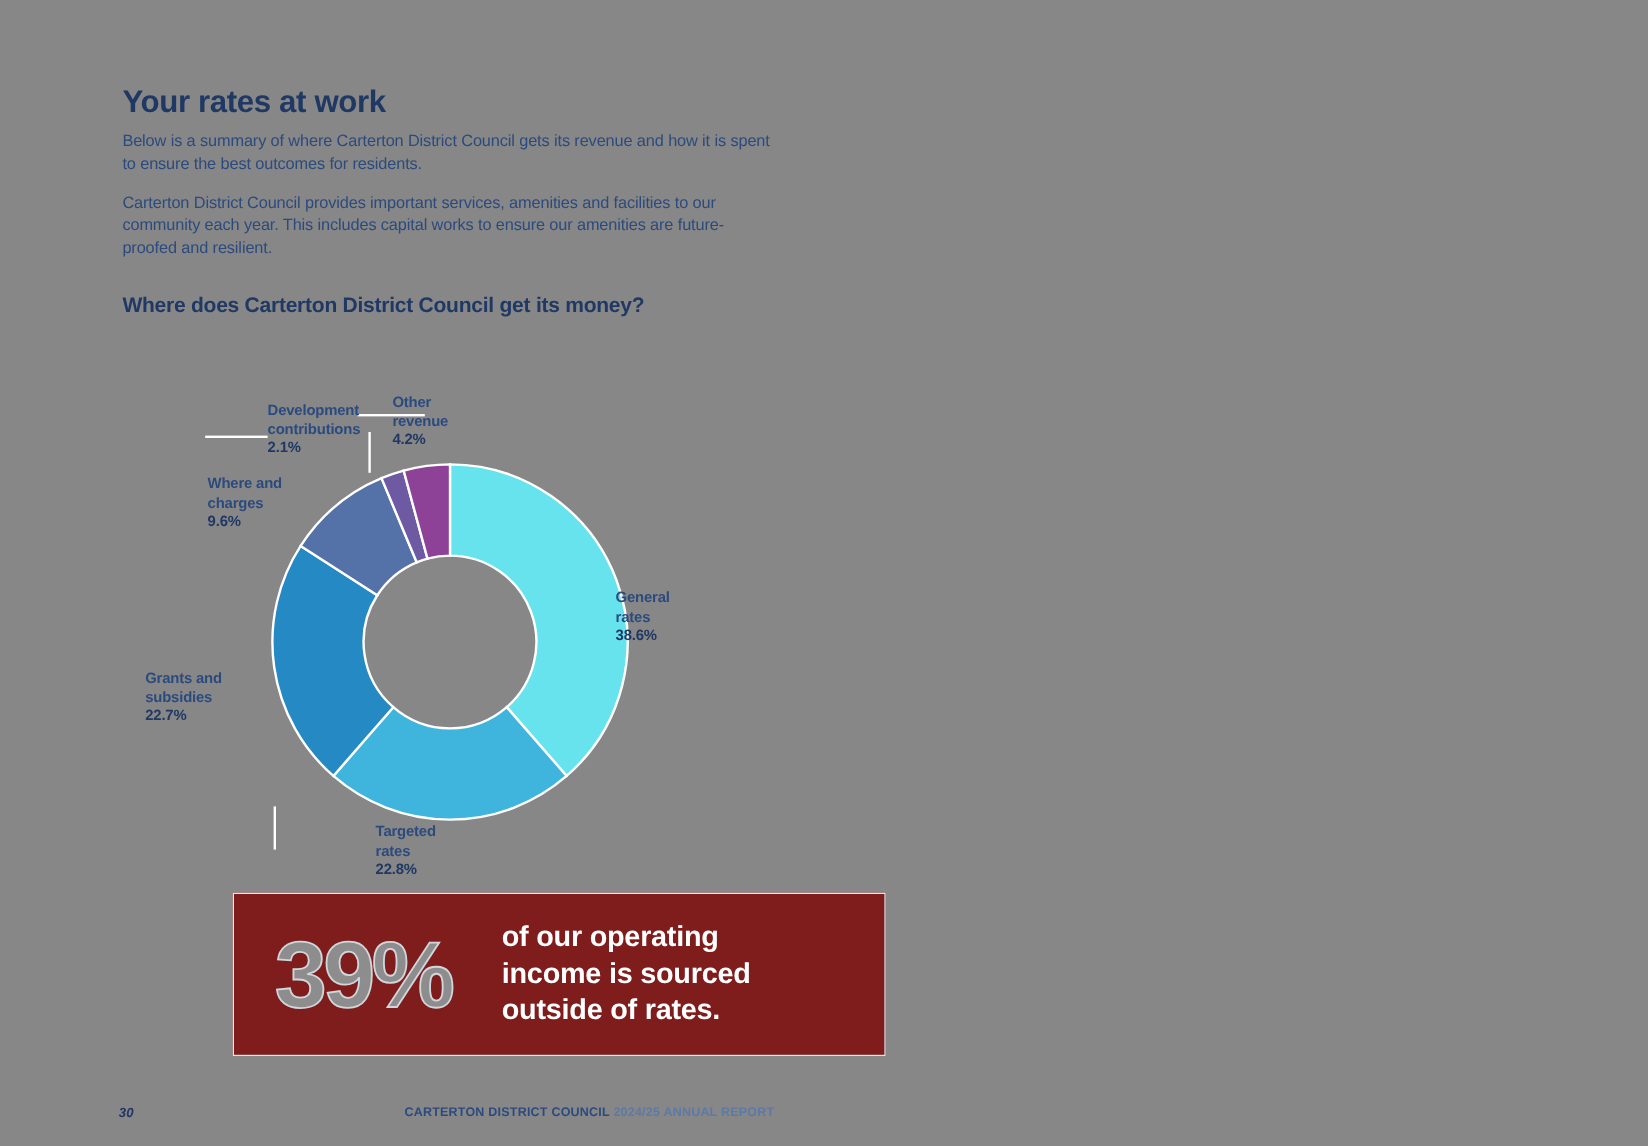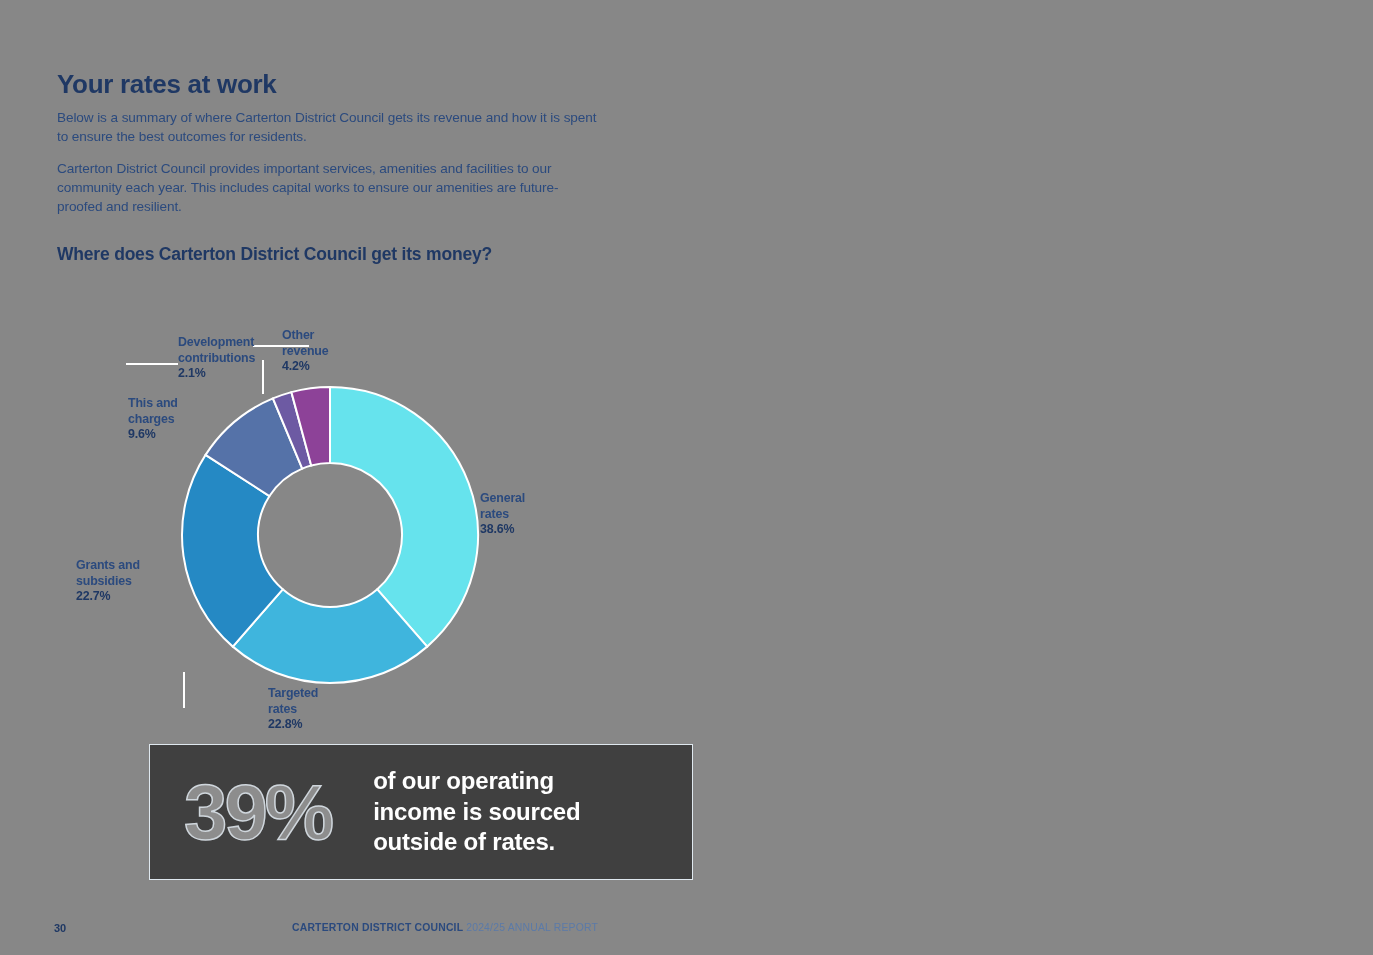--- a/index.html
+++ b/index.html
@@ -3,21 +3,21 @@
 <meta charset="utf-8">
 <style>
   html,body{margin:0;padding:0;}
   body{
     width:1373px;height:955px;
     background:#878787;
     font-family:"Liberation Sans", sans-serif;
     overflow:hidden;
     position:relative;
   }
-  .page{position:absolute;inset:0;}
+  .page{position:absolute;inset:0;margin-left:45px;}
   .col{position:relative;}
   .col-left{width:686px;height:955px;}
 
   
   .h1{
     font-size:26px;font-weight:bold;color:#1f3864;
     letter-spacing:-0.3px;line-height:1.15;
   }
   .h2{
     font-size:17.5px;font-weight:bold;color:#1f3864;
@@ -47,45 +47,45 @@
   }
   .lbl .nm{font-weight:bold;color:#2b4a7e;}
   .lbl .vl{font-weight:bold;color:#1f3864;}
   .lbl.c{text-align:left;}
   .lbl.l{text-align:left;}
   .leader{position:absolute;background:#ffffff;}
 
   
   .callout{
     position:absolute;
-    background:#404040;
+    background:#7f1d1d;
     border:1px solid #dfe8ef;
     display:flex;align-items:center;
   }
   .callout .big{
     font-size:78px;font-weight:bold;line-height:1;
     color:#8d8d8d;
     -webkit-text-stroke:1.5px #cfd6dc;
     letter-spacing:-3px;
     text-shadow:0 0 0 #8d8d8d;
   }
   .callout .txt{
     color:#ffffff;font-size:24px;font-weight:bold;
     line-height:1.28;letter-spacing:-0.2px;
   }
 
   
   .footer{
     position:absolute;bottom:22px;
     font-size:10.4px;font-weight:bold;color:#2b4a7e;letter-spacing:0.2px;
   }
-  .footer .light{font-weight:normal;color:#5b7aa8;}
+  .footer .light{font-weight:bold;color:#5b7aa8;}
   .pagenum{
     position:absolute;bottom:21px;
-    font-size:11px;font-weight:bold;color:#1f3864;
+    font-size:11px;font-weight:bold;color:#1f3864;font-style:italic;
   }
 </style>
 </head>
 <body>
 
 <div class="page">
 
   <div class="col col-left">
 
     <div class="intro">
@@ -107,37 +107,37 @@
           <path d="M 92.93356914294526 13.444434499223036 A 148 148 0 0 1 111.39545706909516 7.123517452675486 L 131.21941154712738 80.49252200400429 A 72 72 0 0 0 122.23795255602742 83.56756272935175 Z" fill="#6d5aa3" stroke="#ffffff" stroke-width="2"></path>
           <path d="M 111.39545706909516 7.123517452675486 A 148 148 0 0 1 149.99999999999997 2 L 150 78 A 72 72 0 0 0 131.21941154712738 80.49252200400429 Z" fill="#8d4298" stroke="#ffffff" stroke-width="2"></path>
         </svg>
     </div>
 
     <div class="leader" style="left:253px;top:345px;width:56px;height:2px;"></div>
     <div class="leader" style="left:126px;top:363px;width:52px;height:2px;"></div>
     <div class="leader" style="left:262px;top:360px;width:2px;height:34px;"></div>
     <div class="leader" style="left:183px;top:672px;width:2px;height:36px;"></div>
 
-    <div class="lbl l" style="left:480px;top:491px;width:110px;">
+    <div class="lbl l" style="left:468px;top:491px;width:110px;">
       <div class="nm">General</div>
       <div class="nm">rates</div>
       <div class="vl">38.6%</div>
     </div>
     <div class="lbl c" style="left:268px;top:686px;width:92px;">
       <div class="nm">Targeted</div>
       <div class="nm">rates</div>
       <div class="vl">22.8%</div>
     </div>
     <div class="lbl c" style="left:76px;top:558px;width:110px;">
       <div class="nm">Grants and</div>
       <div class="nm">subsidies</div>
       <div class="vl">22.7%</div>
     </div>
     <div class="lbl c" style="left:128px;top:396px;width:96px;">
-      <div class="nm">This and</div>
+      <div class="nm">Where and</div>
       <div class="nm">charges</div>
       <div class="vl">9.6%</div>
     </div>
     <div class="lbl c" style="left:178px;top:335px;width:110px;">
       <div class="nm">Development</div>
       <div class="nm">contributions</div>
       <div class="vl">2.1%</div>
     </div>
     <div class="lbl c" style="left:282px;top:328px;width:76px;">
       <div class="nm">Other</div>

